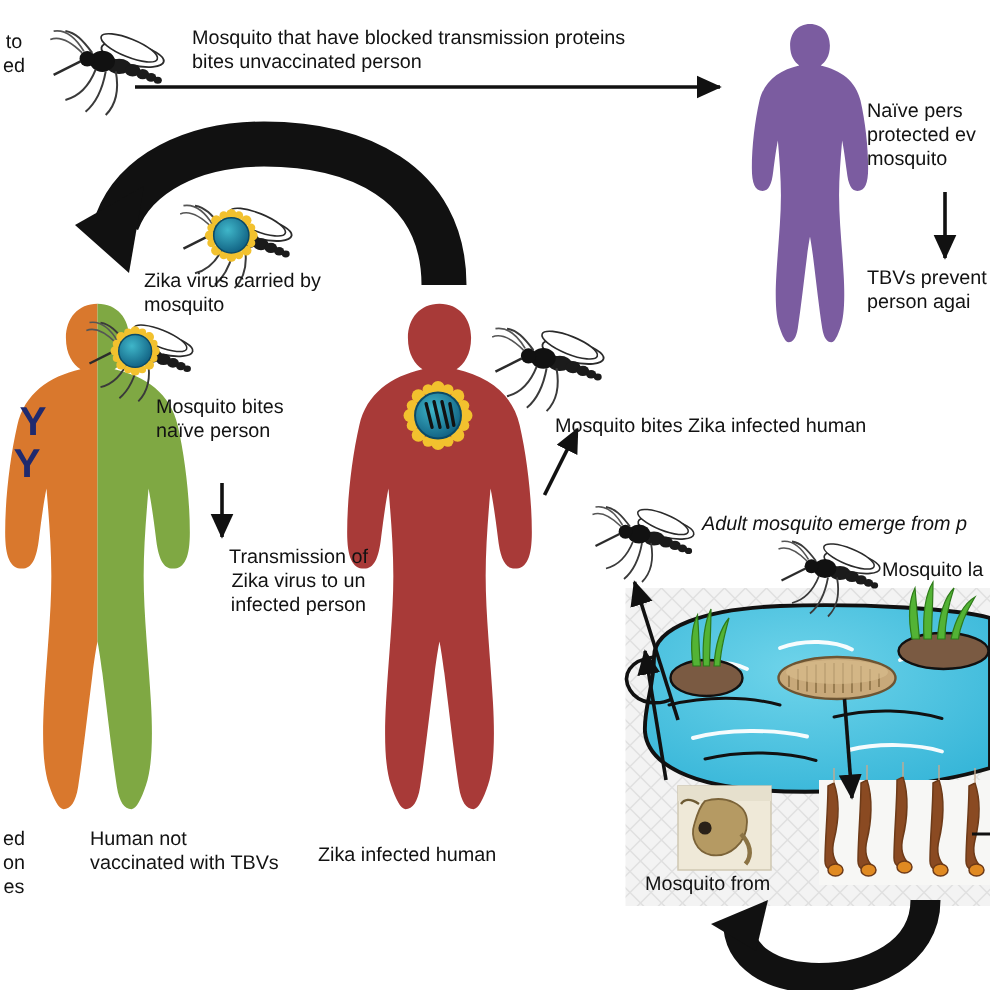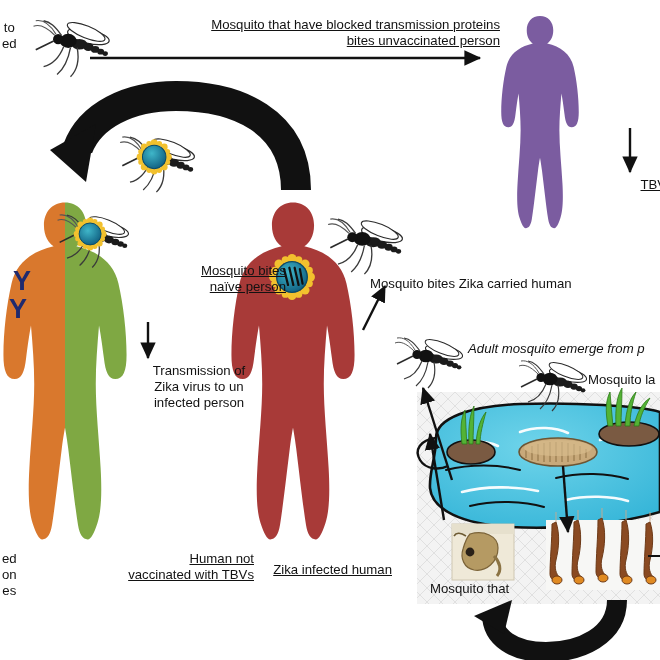--- a/index.html
+++ b/index.html
@@ -22,21 +22,21 @@
     height: 660px;
   }
   .lbl {
     position: absolute;
     font-family: "Liberation Sans", sans-serif;
     font-size: 13.2px;
     line-height: 1.22;
     color: #121212;
     white-space: pre;
   }
-  .lbl.c { text-align: right; text-decoration: underline; }
+  .lbl.c { text-align: left; }
   .lbl.l { text-align: center; }
   svg { display: block; }
   .svg-layer {
     position: absolute;
     left: 0; top: 0;
     width: 660px;
     height: 660px;
     pointer-events: none;
   }
 </style>
@@ -381,38 +381,40 @@
   <div class="lbl c" style="left:128px; top:17px; width:372px;">Mosquito that have blocked transmission proteins
 bites unvaccinated person</div>
 
   <div class="lbl c" style="left:578px; top:66px; width:160px;">Naïve pers
 protected ev
 mosquito</div>
 
   <div class="lbl c" style="left:578px; top:177px; width:160px;">TBVs prevent ev
 person agai</div>
 
+  <div class="lbl c" style="left:96px; top:179px; width:196px;">Zika virus carried by
+mosquito</div>
 
   <div class="lbl c" style="left:104px; top:263px; width:182px;">Mosquito bites
 naïve person</div>
 
   <div class="lbl l" style="left:104px; top:363px; width:190px;">Transmission of
 Zika virus to un
 infected person</div>
 
   <div class="lbl l" style="left:2px; top:551px;">ed
 on
 es</div>
 
   <div class="lbl c" style="left:212px; top:562px; width:180px;">Zika infected human</div>
 
   <div class="lbl c" style="left:60px; top:551px; width:194px;">Human not
 vaccinated with TBVs</div>
 
-  <div class="lbl l" style="left:370px; top:276px;">Mosquito bites Zika carried human</div>
+  <div class="lbl l" style="left:370px; top:276px;">Mosquito bites Zika infected human</div>
 
   <div class="lbl l" style="left:468px; top:341px;font-style:italic;">Adult mosquito emerge from p</div>
 
   <div class="lbl l" style="left:588px; top:372px;">Mosquito la</div>
 
-  <div class="lbl l" style="left:430px; top:581px;">Mosquito that</div>
+  <div class="lbl l" style="left:430px; top:581px;">Mosquito from</div>
 
 </div>
 
 </body></html>

